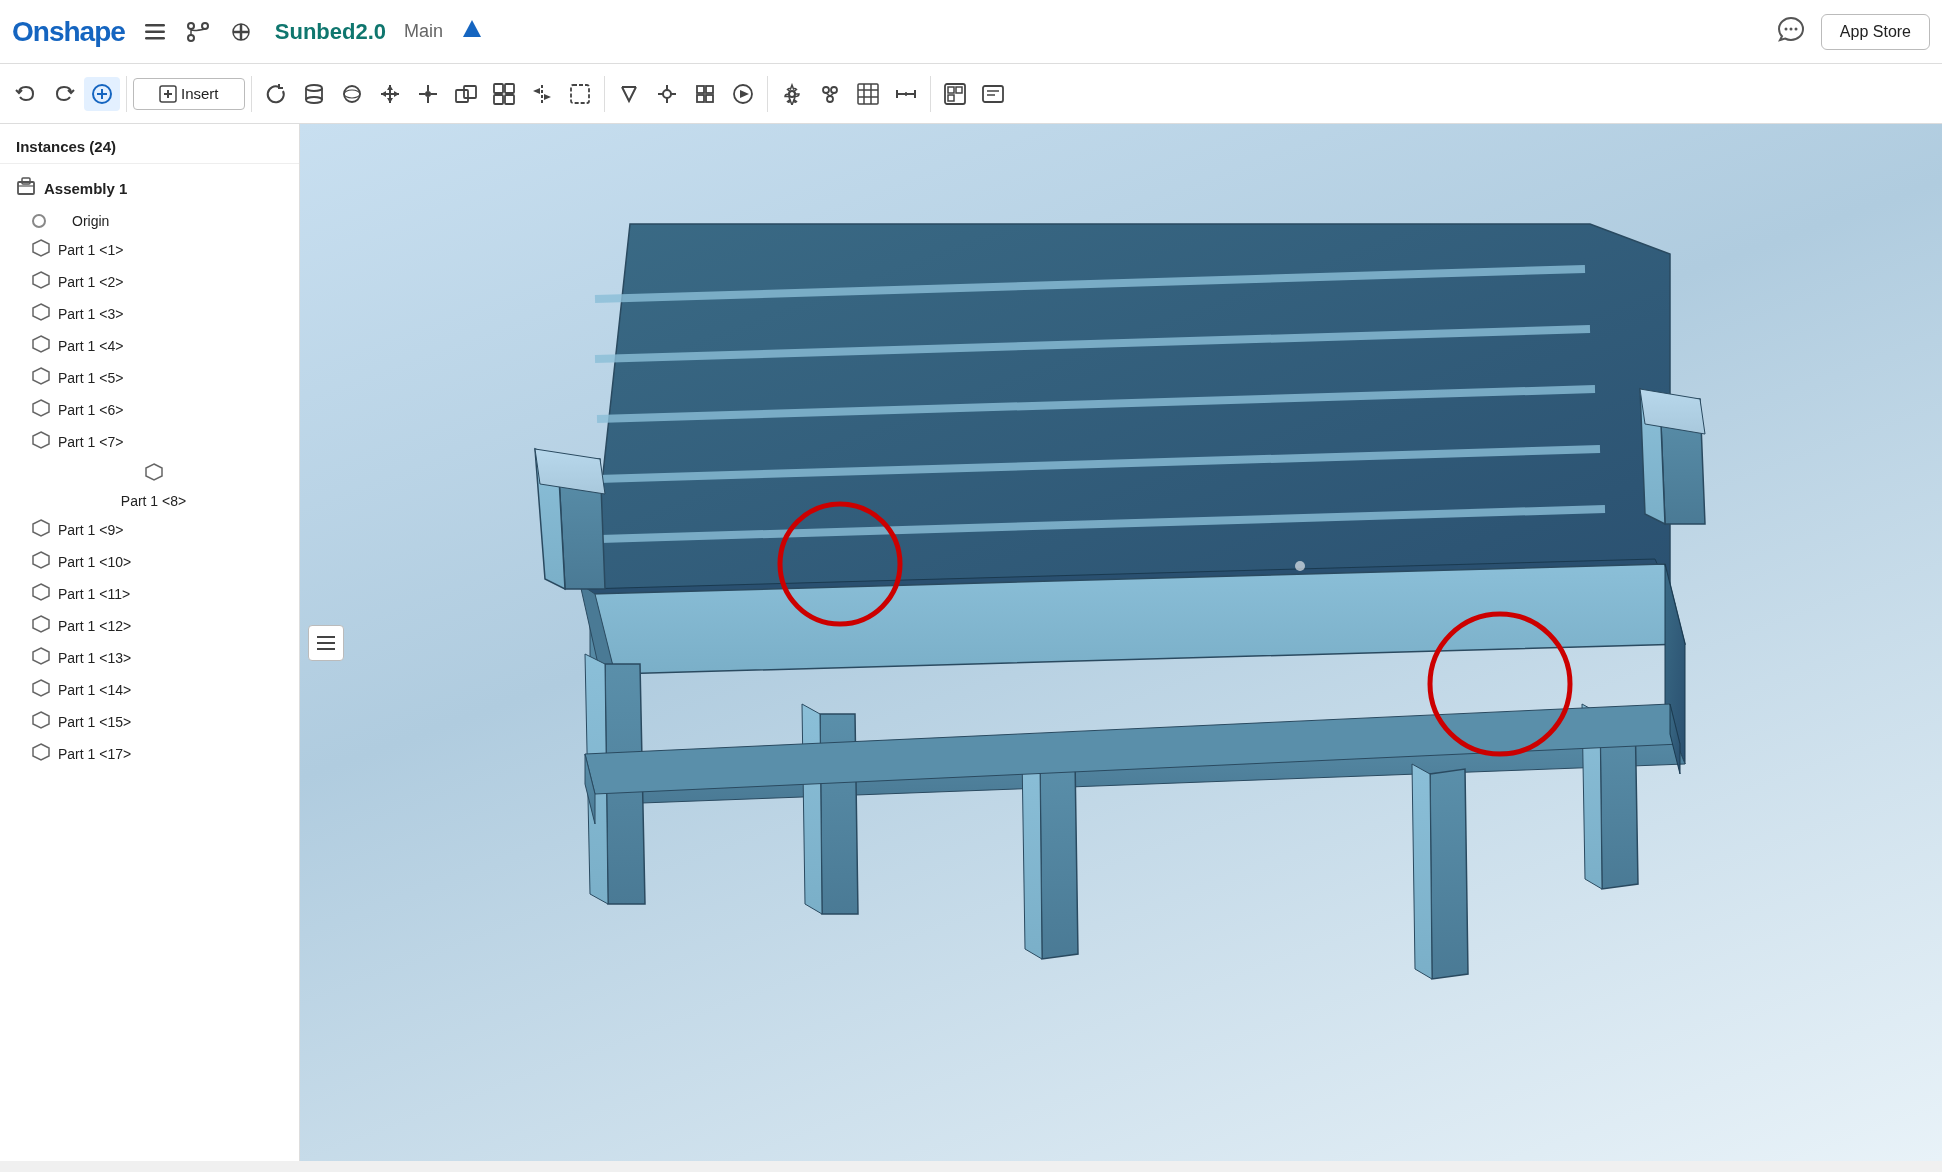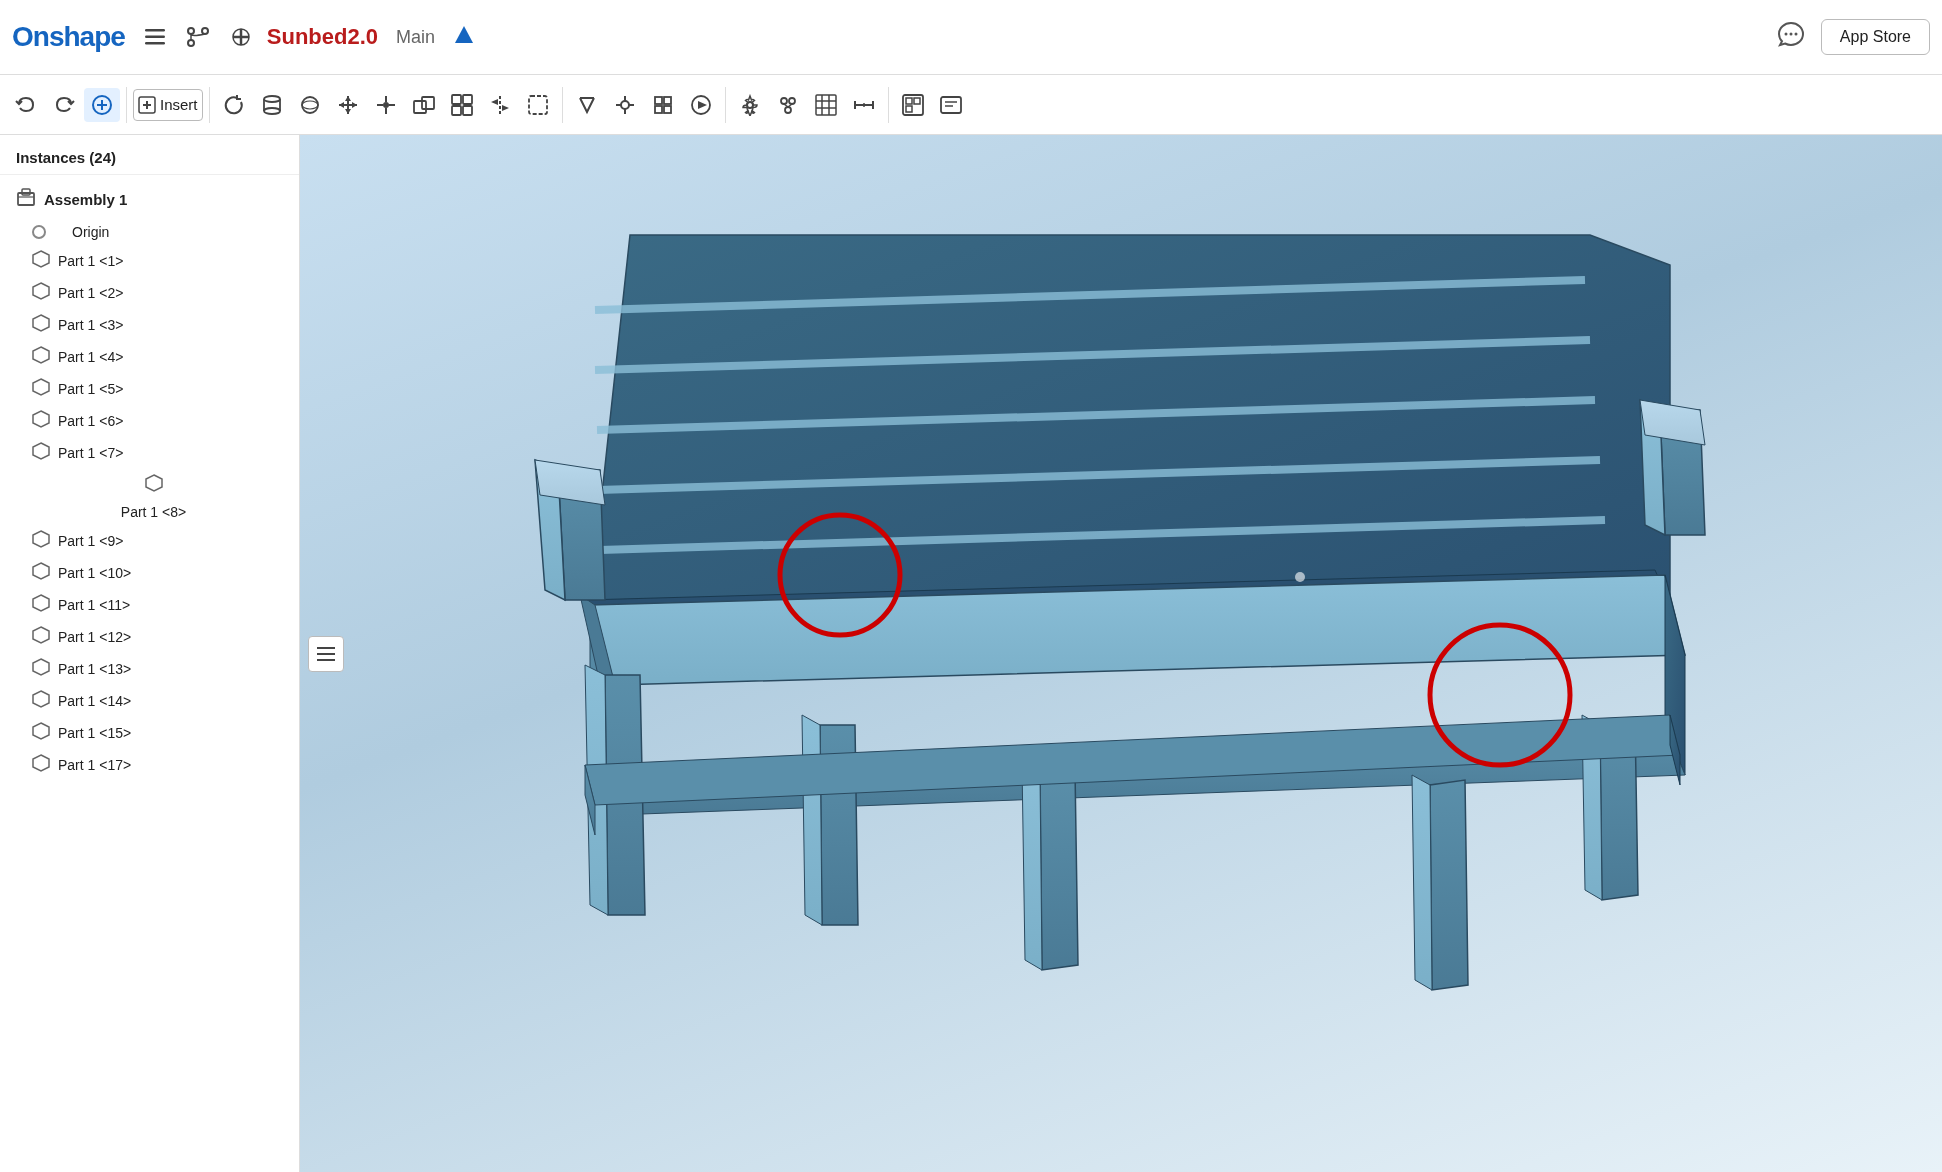--- a/index.html
+++ b/index.html
@@ -2,21 +2,21 @@
 <html><head>
   <meta charset="utf-8">
   <style>
     * { box-sizing: border-box; margin: 0; padding: 0; }
     body { font-family: 'Segoe UI', Arial, sans-serif; background: #f0f0f0; width: 1942px; height: 1172px; overflow: hidden; }
 
     
     #top-bar {
       display: flex;
       align-items: center;
-      height: 75px;
+      height: 64px;
       background: #fff;
       border-bottom: 1px solid #ddd;
       padding: 0 12px;
       gap: 10px;
     }
     #onshape-logo {
       font-size: 28px;
       font-weight: 900;
       color: #1565c0;
       letter-spacing: -1px;
@@ -30,21 +30,22 @@
       border-radius: 4px;
       display: flex;
       align-items: center;
       justify-content: center;
       font-size: 18px;
       color: #444;
     }
     #doc-title {
       font-size: 22px;
       font-weight: 600;
-      color: #b91c1c;
+      color: #0f766e;
+      margin-left: 8px;
     }
     #doc-branch {
       font-size: 18px;
       color: #666;
       margin-left: 8px;
     }
     #branch-icon {
       font-size: 20px;
       color: #1565c0;
       margin-left: 8px;
@@ -89,21 +90,21 @@
       align-items: center;
       justify-content: center;
       font-size: 20px;
       color: #444;
       gap: 4px;
     }
     .toolbar-btn.active { background: #e3f0ff; color: #1565c0; }
     .toolbar-btn.insert-btn {
       font-size: 15px;
       font-weight: 500;
-      padding: 6px 4px;
+      padding: 6px 25px;
       border: 1.5px solid #bbb;
       border-radius: 4px;
       color: #222;
     }
     .toolbar-divider {
       width: 1px;
       height: 36px;
       background: #ddd;
       margin: 0 4px;
     }

